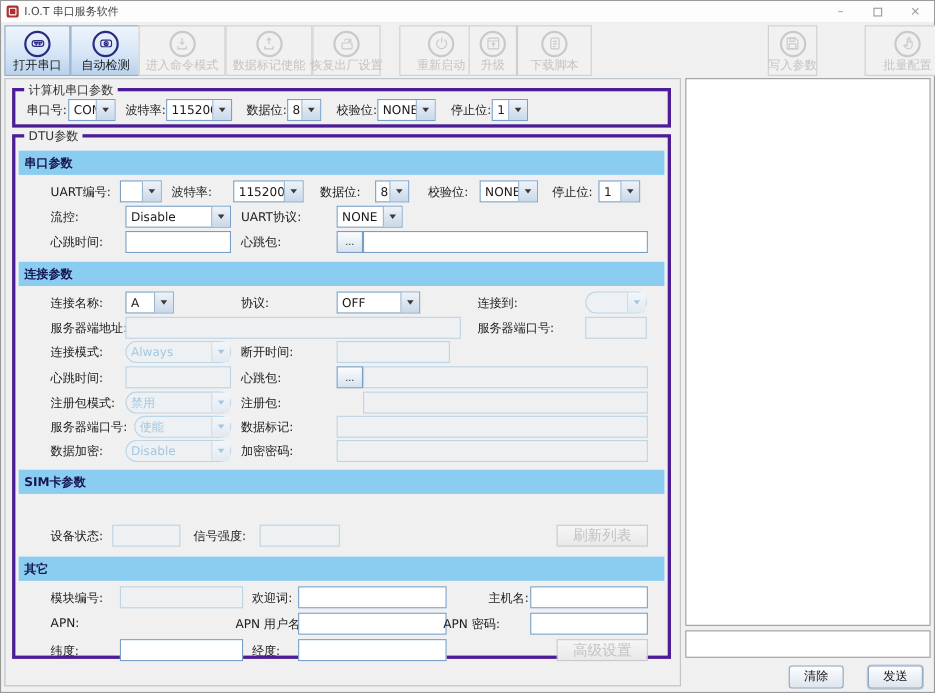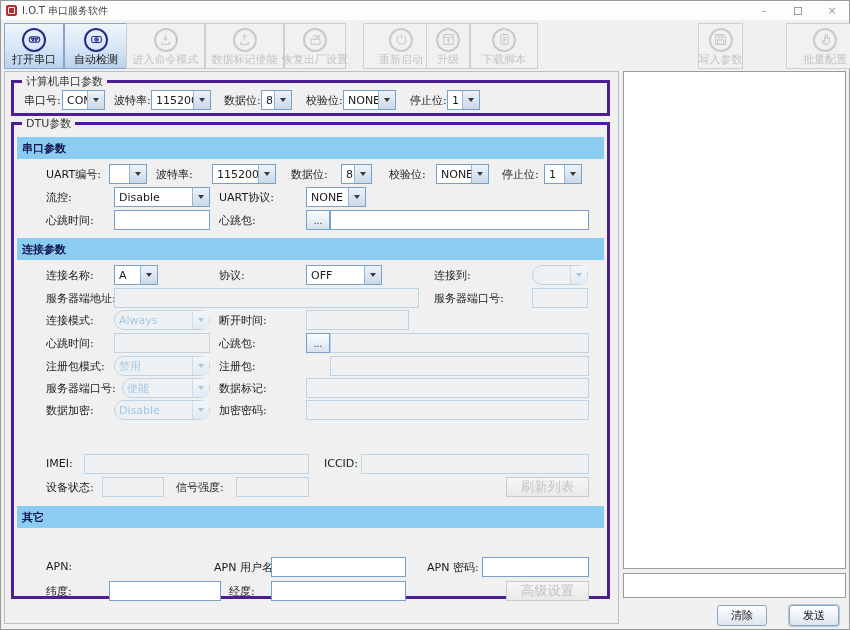--- a/index.html
+++ b/index.html
@@ -387,46 +387,51 @@
         <div class="combo dis" style="left:100px;width:96px">
             <span class="cval">Disable</span>
             <span class="cbtn">
               <i class="arr"></i>
             </span>
           </div>
         <span class="lbl" style="left:205px">加密密码:</span>
         <input class="txt dis" style="left: 292px; width: 283px;" value="">
       </div>
 
-
-      <div class="r" style="top:328px">
-        <span class="lbl" style="left:32px">IMEI:</span>
-        <input class="txt dis" style="left: 70px; width: 225px;" value="">
-        <span class="lbl" style="left:310px">ICCID:</span>
-        <input class="txt dis" style="left: 347px; width: 228px;" value="">
-      </div>
+      <div class="secbar" style="top:302px">
+          <b>SIM卡参数</b>
+        </div>
+
 
       <div class="r" style="top:351px">
         <span class="lbl" style="left:32px">设备状态:</span>
         <input class="txt dis" style="left: 88px; width: 62px;" value="">
         <span class="lbl" style="left:162px">信号强度:</span>
         <input class="txt dis" style="left: 222px; width: 73px;" value="">
         <button class="gbtn" style="left:492px;width:83px">刷新列表</button>
       </div>
 
       <div class="secbar" style="top:381px">
           <b>其它</b>
         </div>
 
+      <div class="r" style="top:407px">
+        <span class="lbl" style="left:32px">模块编号:</span>
+        <input class="txt dis" style="left: 95px; width: 112px;" value="">
+        <span class="lbl" style="left:215px">欢迎词:</span>
+        <input class="txt" style="left: 257px; width: 135px;" value="">
+        <span class="lbl" style="left:430px">主机名:</span>
+        <input class="txt" style="left: 468px; width: 107px;" value="">
+      </div>
 
       <div class="r" style="top:431px">
         <span class="lbl" style="left:32px">APN:</span>
         <span class="lbl" style="left:200px">APN 用户名:</span>
         <input class="txt" style="left: 257px; width: 135px;" value="">
-        <span class="lbl" style="left:413px">APN 密码:</span>
+        <span class="lbl" style="left:389px">APN 密码:</span>
         <input class="txt" style="left: 468px; width: 107px;" value="">
       </div>
 
       <div class="r" style="top:455px">
         <span class="lbl" style="left:32px">纬度:</span>
         <input class="txt" style="left: 95px; width: 112px;" value="">
         <span class="lbl" style="left:215px">经度:</span>
         <input class="txt" style="left: 257px; width: 135px;" value="">
         <button class="gbtn" style="left:492px;width:83px">高级设置</button>
       </div>

